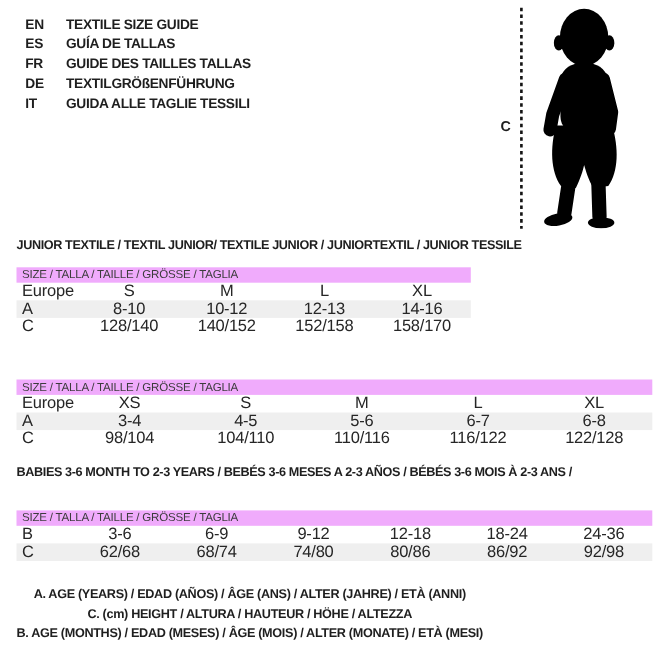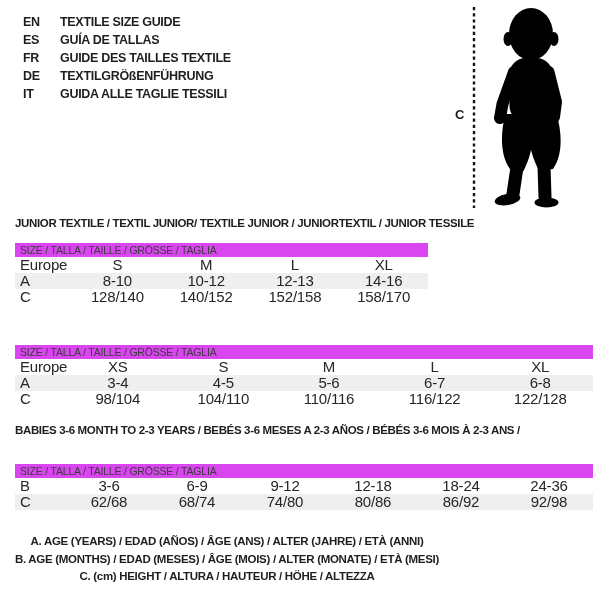--- a/index.html
+++ b/index.html
@@ -14,21 +14,21 @@
   .lang-code{width:37px;}
   
   .measure-line{position:absolute;left:470px;top:6px;}
   .measure-label{position:absolute;left:455px;top:107px;font-weight:bold;font-size:13px;}
   .baby{position:absolute;left:487px;top:6px;}
   
   .sec-title{position:absolute;left:15px;font-weight:bold;font-size:11.5px;letter-spacing:-0.35px;line-height:18px;white-space:nowrap;}
   .sec-title sub{font-size:7.5px;vertical-align:-2px;}
   
   .tbl{position:absolute;left:15px;}
-  .size-bar{height:14px;line-height:14px;background:#d946ef;color:#3c3c3c;font-size:10.5px;letter-spacing:-0.2px;padding-left:5px;box-sizing:border-box;}
+  .size-bar{height:14px;line-height:14px;background:#f0abfc;color:#3c3c3c;font-size:10.5px;letter-spacing:-0.2px;padding-left:5px;box-sizing:border-box;}
   .trow{display:flex;height:16px;line-height:16px;font-size:15px;color:#262626;letter-spacing:-0.2px;}
   .trow.shaded{background:#efefef;}
   .tlabel{padding-left:5px;box-sizing:border-box;}
   .t1 .tlabel{width:58px;}
   .t23 .tlabel{width:50px;}
   .tcell{flex:1;text-align:center;}
   
   .footnotes{position:absolute;left:15px;top:533px;font-weight:bold;font-size:11.5px;letter-spacing:-0.3px;line-height:17.5px;text-align:center;}
 </style>
 </head>
@@ -40,21 +40,21 @@
     <div class="lang-row">
       <span class="lang-code">EN</span>
       <span>TEXTILE SIZE GUIDE</span>
     </div>
     <div class="lang-row">
       <span class="lang-code">ES</span>
       <span>GUÍA DE TALLAS</span>
     </div>
     <div class="lang-row">
       <span class="lang-code">FR</span>
-      <span>GUIDE DES TAILLES TEXTILE</span>
+      <span>GUIDE DES TAILLES TALLAS</span>
     </div>
     <div class="lang-row">
       <span class="lang-code">DE</span>
       <span>TEXTILGRÖßENFÜHRUNG</span>
     </div>
     <div class="lang-row">
       <span class="lang-code">IT</span>
       <span>GUIDA ALLE TAGLIE TESSILI</span>
     </div>
   </div>
@@ -154,17 +154,17 @@
       <div class="tcell">68/74</div>
       <div class="tcell">74/80</div>
       <div class="tcell">80/86</div>
       <div class="tcell">86/92</div>
       <div class="tcell">92/98</div>
     </div>
   </div>
 
   <div class="footnotes">
     <div>A. AGE (YEARS) / EDAD (AÑOS) / ÂGE (ANS) / ALTER (JAHRE) / ETÀ (ANNI)</div>
+    <div>C. (cm) HEIGHT / ALTURA / HAUTEUR / HÖHE / ALTEZZA</div>
     <div>B. AGE (MONTHS) / EDAD (MESES) / ÂGE (MOIS) / ALTER (MONATE) / ETÀ (MESI)</div>
-    <div>C. (cm) HEIGHT / ALTURA / HAUTEUR / HÖHE / ALTEZZA</div>
   </div>
 
 </div>
 
 </body></html>

